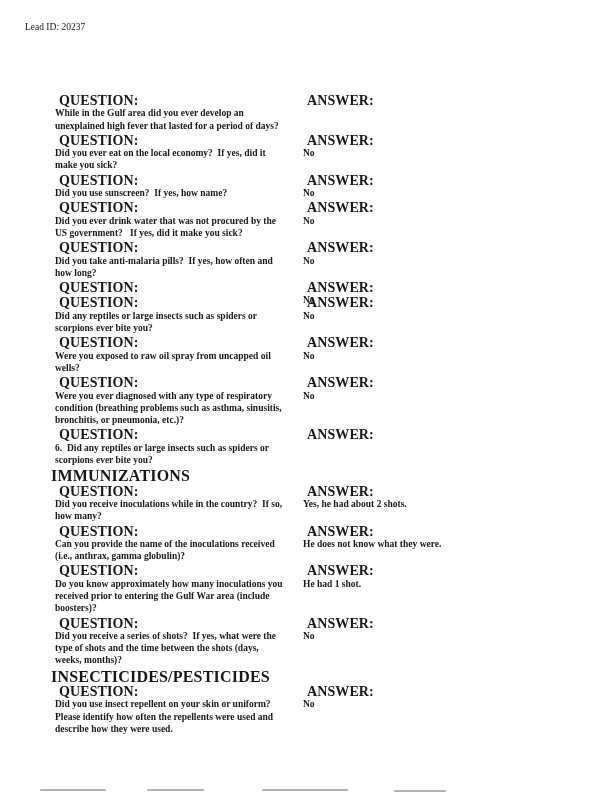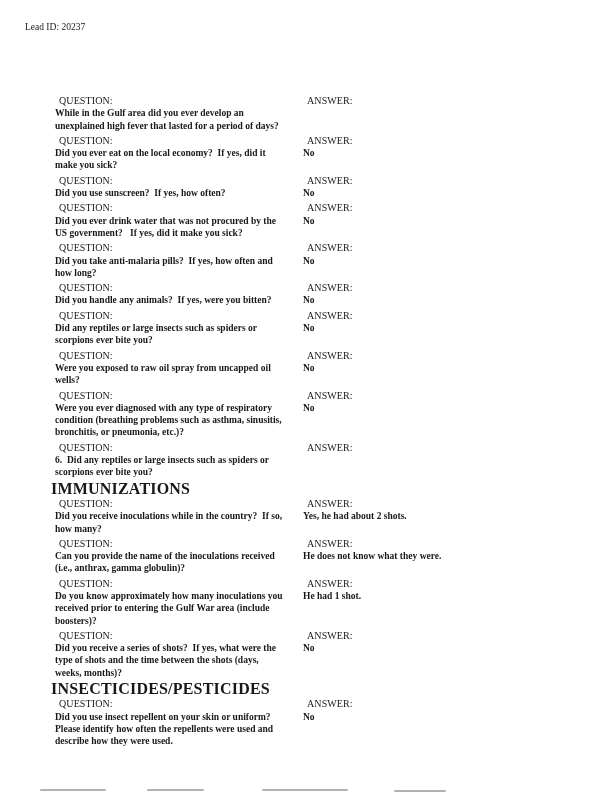--- a/index.html
+++ b/index.html
@@ -24,21 +24,21 @@
     position: absolute; left: 517px; top: 22px;
     font-size: 12px; line-height: 11px; white-space: pre;
   }
   .content {
     position: absolute; left: 0; top: 92px; width: 612px;
   }
   .qa { position: relative; margin-top: 3px; }
   .qcol { margin-left: 55px; width: 252px; }
   .acol { position: absolute; left: 303px; top: 0; width: 280px; }
   .lbl {
-    font-weight: normal; font-size: 10px; line-height: 12.3px;
+    font-weight: bold; font-size: 14px; line-height: 12.3px;
     padding-left: 4px; letter-spacing: 0.1px;
   }
   .qtext, .atext {
     font-size: 9.5px; line-height: 12.3px;
     white-space: pre-wrap;
     font-weight: bold;
   }
   .sec {
     margin: 4px 0 0 51px;
     font-weight: bold; font-size: 16px; line-height: 12.3px;
@@ -80,21 +80,21 @@
       </div>
       <div class="acol">
         <div class="lbl">ANSWER:</div>
         <div class="atext">No</div>
       </div>
     </div>
 
     <div class="qa">
       <div class="qcol">
         <div class="lbl">QUESTION:</div>
-        <div class="qtext">Did you use sunscreen?  If yes, how often?</div>
+        <div class="qtext">Did you use sunscreen?  If yes, how name?</div>
       </div>
       <div class="acol">
         <div class="lbl">ANSWER:</div>
         <div class="atext">No</div>
       </div>
     </div>
 
     <div class="qa">
       <div class="qcol">
         <div class="lbl">QUESTION:</div>
@@ -115,21 +115,20 @@
       </div>
       <div class="acol">
         <div class="lbl">ANSWER:</div>
         <div class="atext">No</div>
       </div>
     </div>
 
     <div class="qa">
       <div class="qcol">
         <div class="lbl">QUESTION:</div>
-        <div class="qtext">Did you handle any animals?  If yes, were you bitten?</div>
       </div>
       <div class="acol">
         <div class="lbl">ANSWER:</div>
         <div class="atext">No</div>
       </div>
     </div>
 
     <div class="qa">
       <div class="qcol">
         <div class="lbl">QUESTION:</div>

